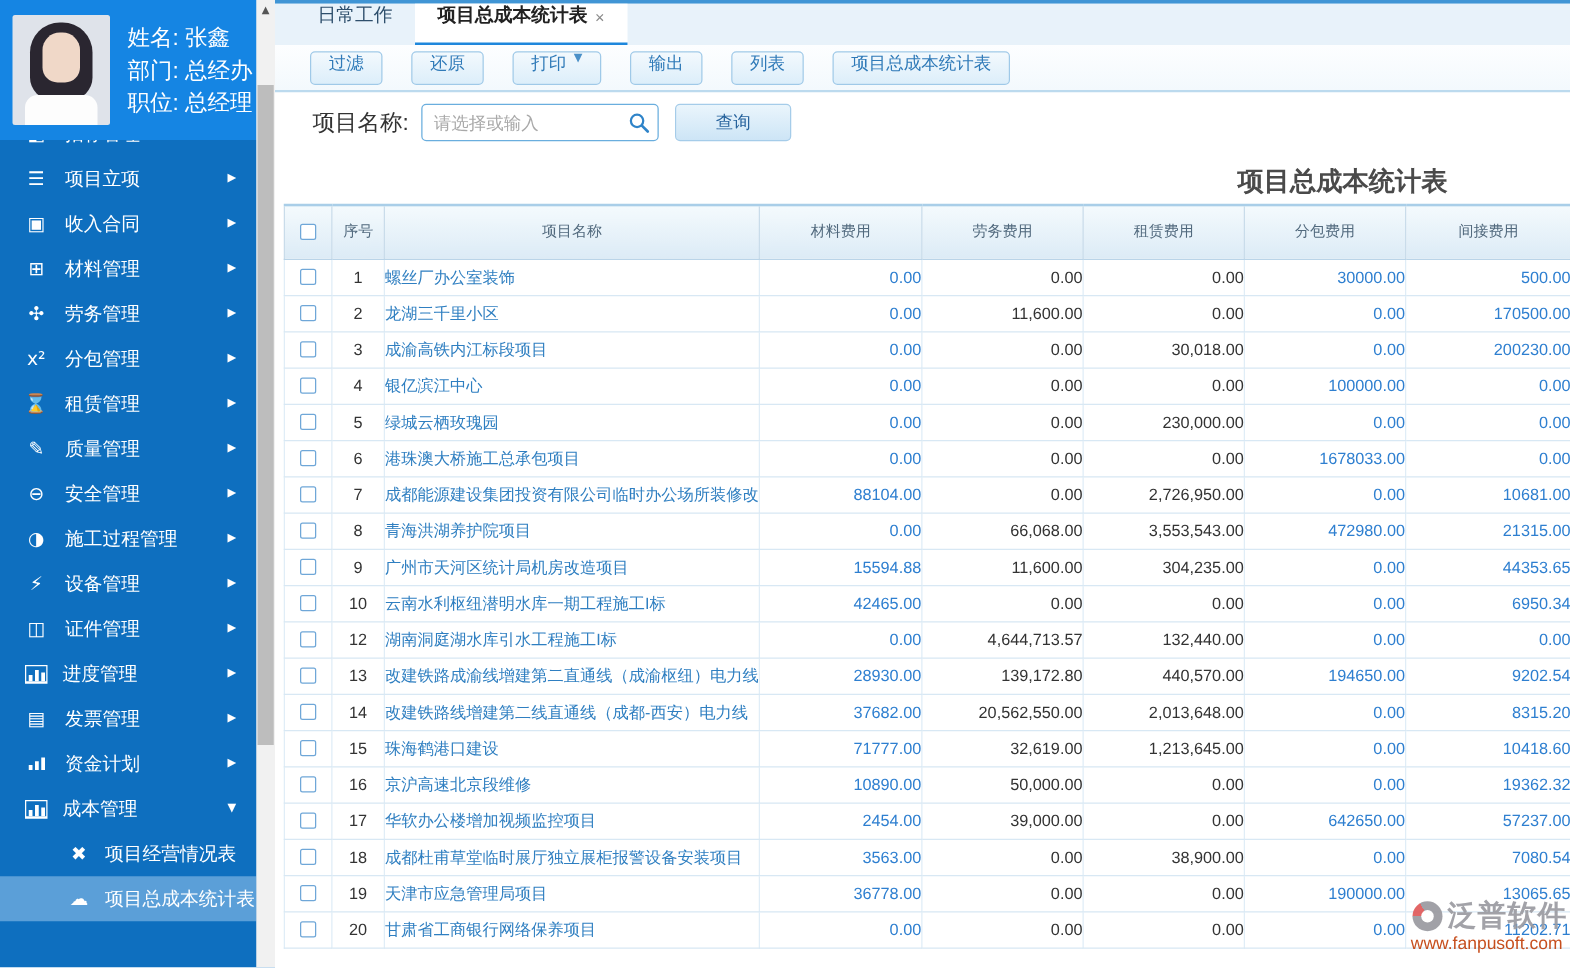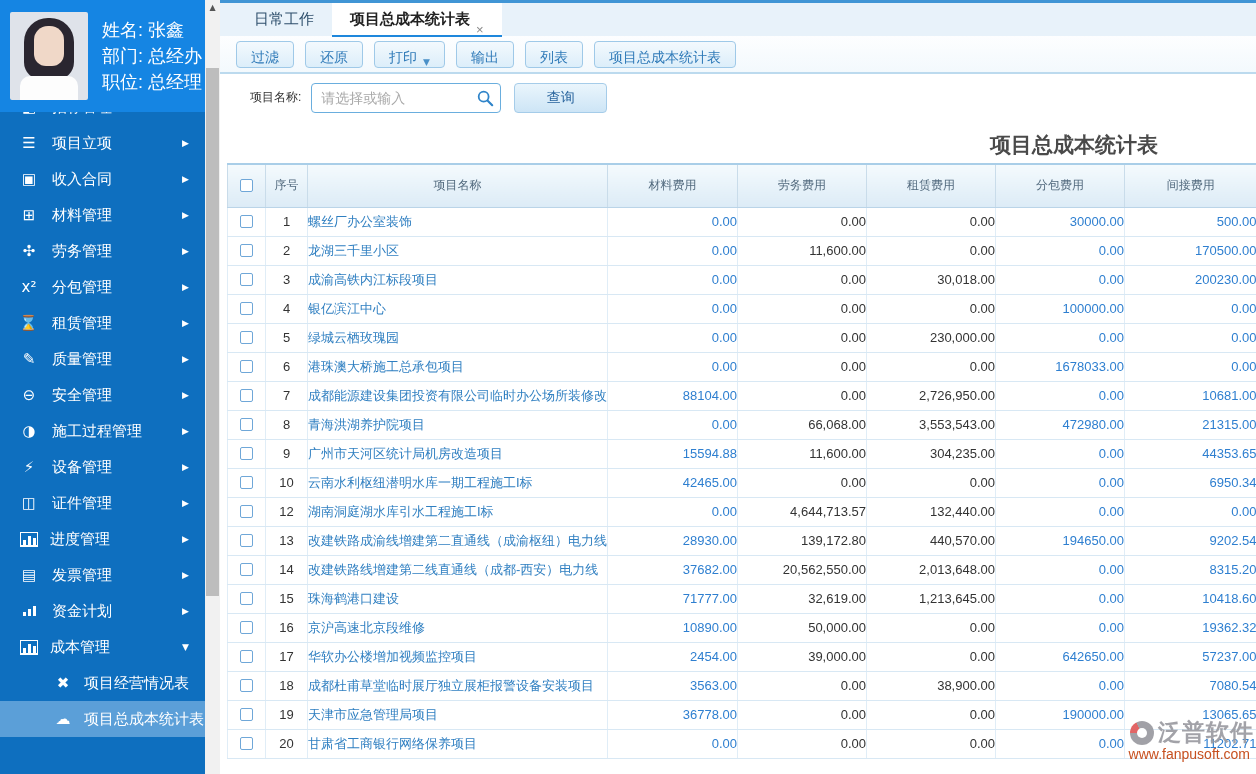--- a/index.html
+++ b/index.html
@@ -43,32 +43,32 @@
   .mi-icon.boxed-bars i { width:3px; background:#fff; display:block; }
   
   .sb-scroll { position:absolute; right:0; top:0; bottom:0; width:15px; background:#f1f1f1; }
   .sb-up { height:15px; display:flex; align-items:center; justify-content:center;
     color:#555; font-size:8px; font-family:"DejaVu Sans",sans-serif; }
   .sb-thumb { position:absolute; left:1px; right:1px; top:68px; height:528px; background:#bdbdbd; }
 
   
   .main { position:relative; width:1036px; height:774px; background:#fff; border-top:3px solid #4095d5; }
   .tabbar { height:33px; background:#e8f2fa; display:flex; padding-left:16px; }
-  .tab { display:flex; align-items:center; padding:16px 18px; font-size:15px; color:#2e4f6c; cursor:pointer; }
+  .tab { display:flex; padding:0 18px; font-size:15px; color:#2e4f6c; cursor:pointer; }
   .tab.active { background:#fff; color:#222; font-weight:bold; border-bottom:2px solid #1e87dc; position:relative; }
   .tab-close { font-weight:normal; color:#8a8a8a; font-size:13px; margin-left:6px; align-self:flex-start; margin-top:3px; cursor:pointer; }
   .toolbar { height:38px; background:linear-gradient(#fdfeff,#f3f9fd); border-bottom:2px solid #bcdaee;
     display:flex; align-items:center; gap:11px; padding-left:16px; }
   .tb-btn { height:27px; padding:0 14px; background:linear-gradient(#f3f9fd,#dceefa);
     border:1px solid #9fc9e8; border-radius:4px; color:#2f7ab8; font-size:14px;
-    display:inline-flex; align-items:flex-end; gap:6px; cursor:pointer;
-    font-family:"Liberation Sans","DejaVu Sans",sans-serif; }
+    display:inline-flex; align-items:flex-start; gap:6px; cursor:pointer;
+    font-family:"Liberation Sans","DejaVu Sans",sans-serif;margin-left:12px; }
   .tb-caret { font-size:9px; color:#4a90c8; font-family:"DejaVu Sans",sans-serif; }
   .search-row { height:47px; background:#fff; display:flex; align-items:center; padding-left:30px; }
-  .search-label { font-size:12px; color:#333; margin-right:10px; }
+  .search-label { font-size:18px; color:#333; margin-right:10px; }
   .search-box { position:relative; width:190px; height:30px; }
   .search-input { width:100%; height:100%; border:1px solid #6aaede; border-radius:4px;
     padding:0 30px 0 9px; font-size:14px; color:#333; outline:none;
     font-family:"Liberation Sans","DejaVu Sans",sans-serif; }
   .search-input::placeholder { color:#a9a9a9; }
   .search-icon { position:absolute; right:7px; top:6px; width:18px; height:18px; cursor:pointer; }
   .query-btn { margin-left:13px; width:93px; height:30px; background:linear-gradient(#eaf5fc,#cde5f6);
     border:1px solid #a5cce9; border-radius:4px; color:#26629c; font-size:14px; cursor:pointer;
     font-family:"Liberation Sans","DejaVu Sans",sans-serif; }
   .content { position:relative; height:653px; background:#fff; }

